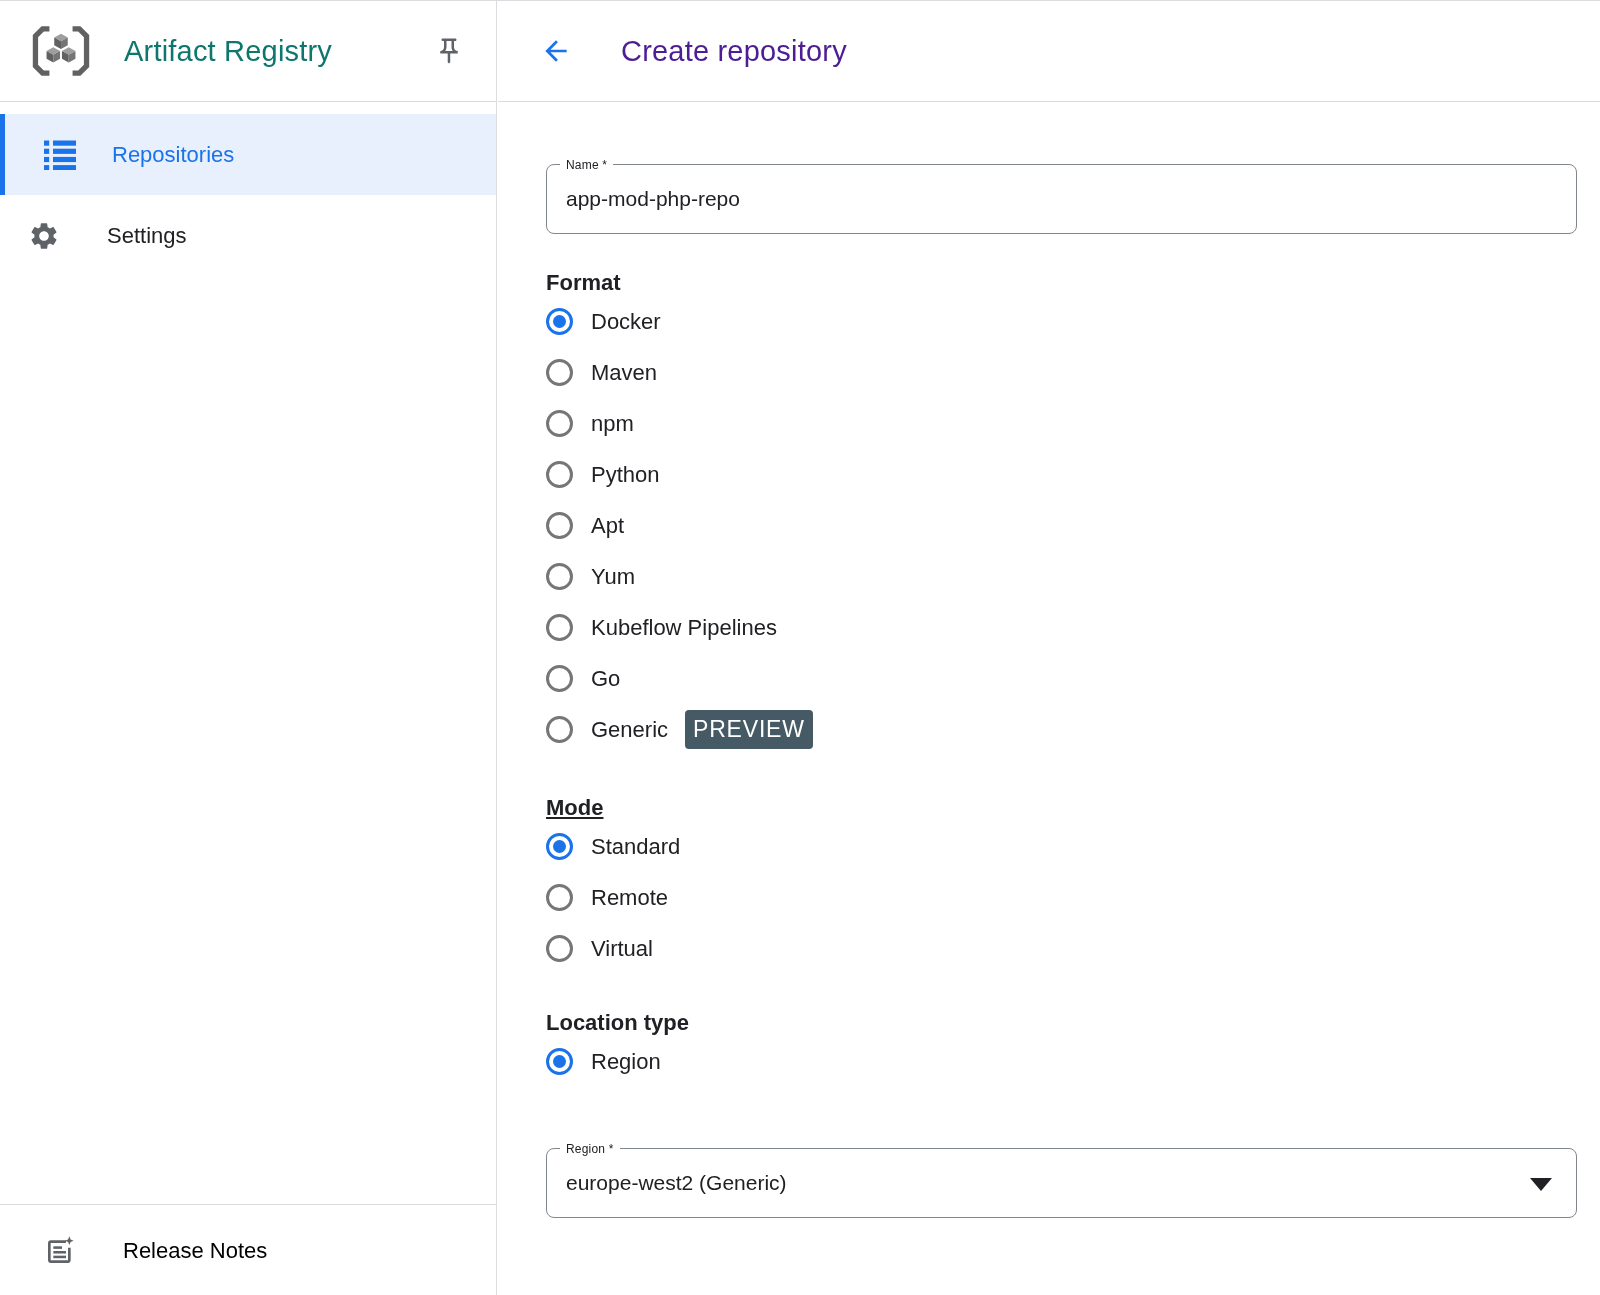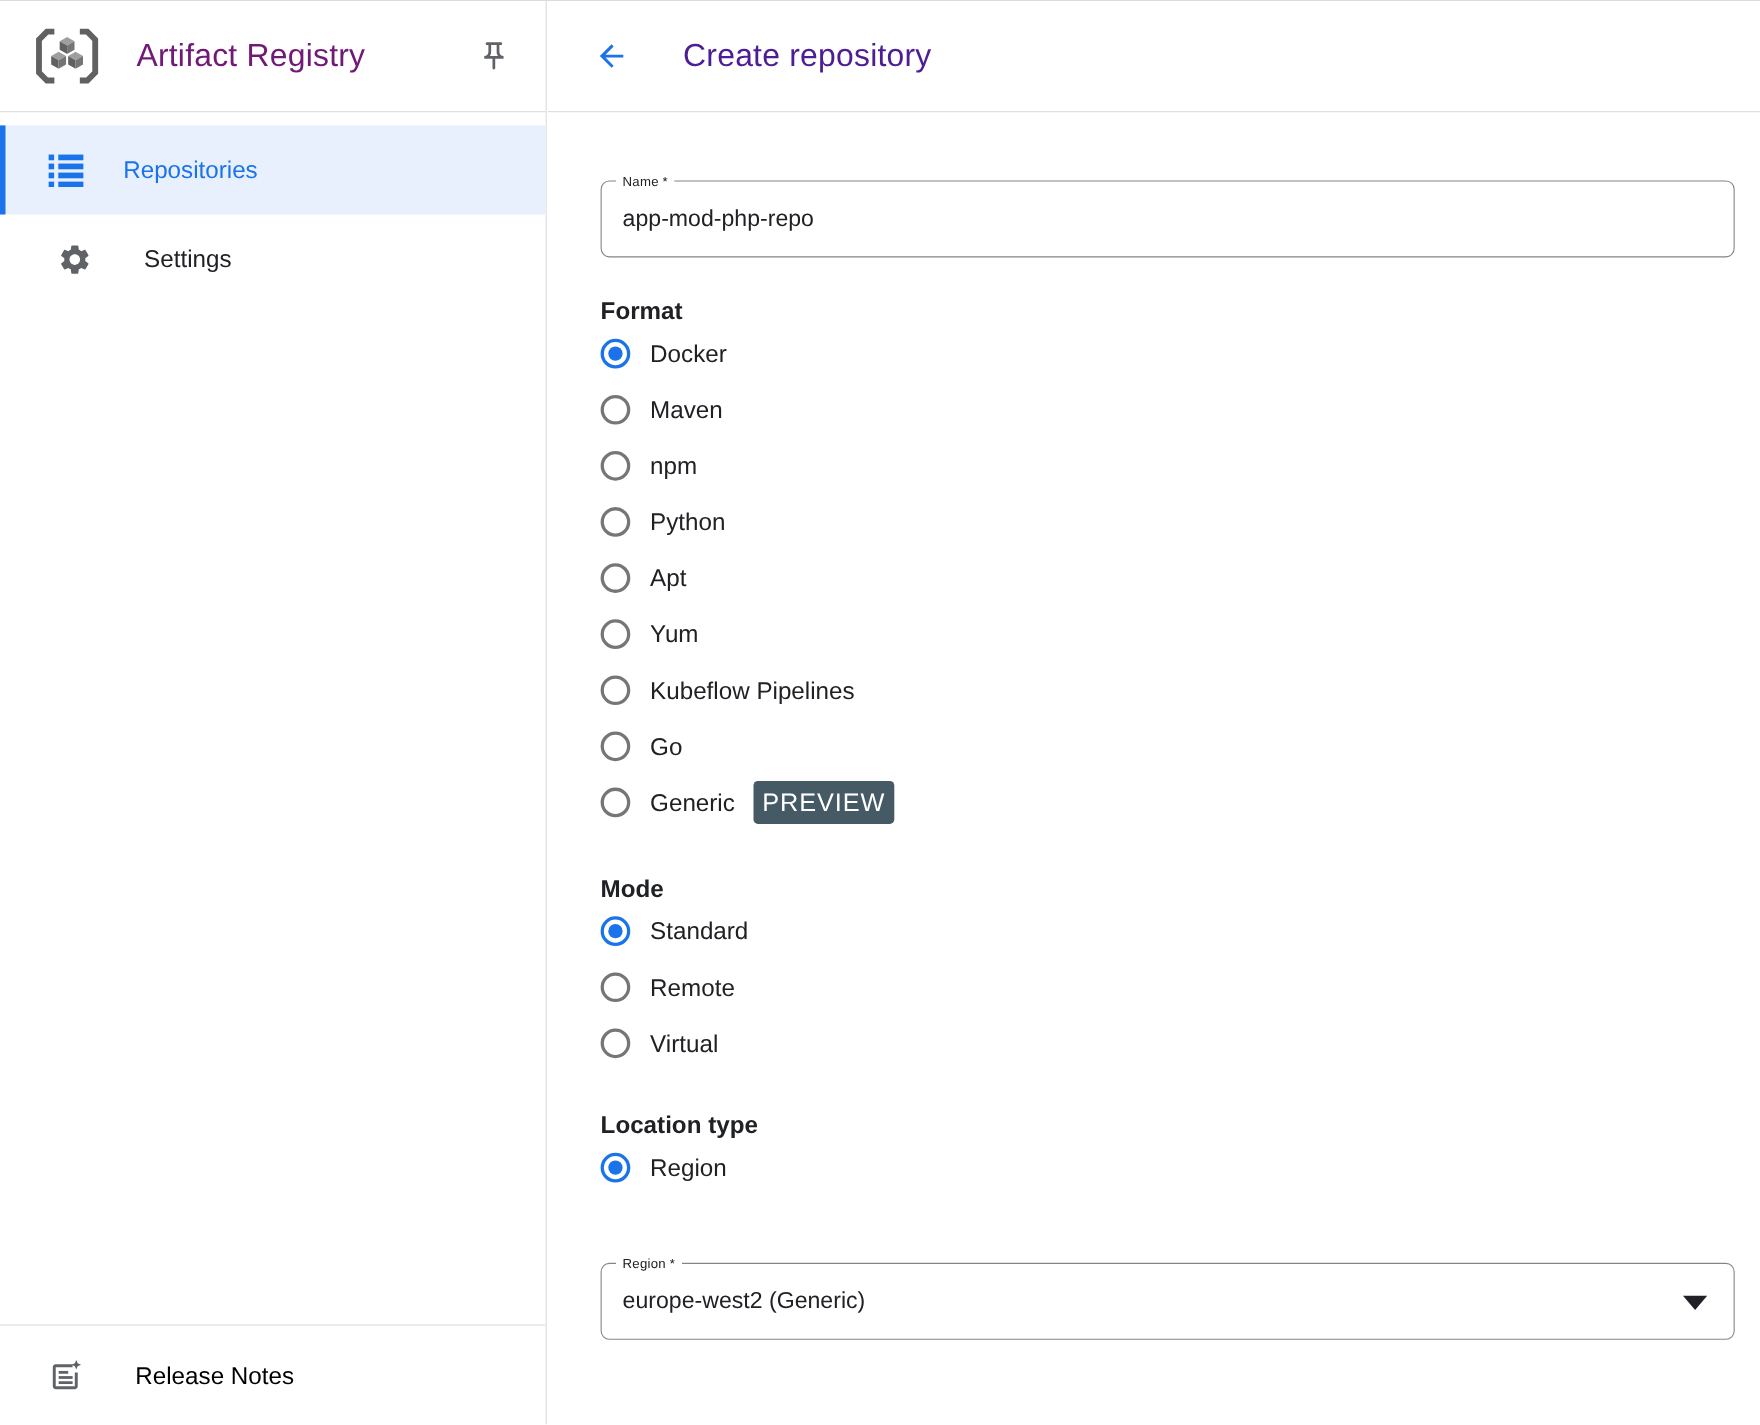--- a/index.html
+++ b/index.html
@@ -4,24 +4,24 @@
 <style>
   * { margin:0; padding:0; box-sizing:border-box; }
   html,body { width:1600px; height:1295px; background:#fff;
     font-family:"Liberation Sans","DejaVu Sans",sans-serif; color:#202124; }
   .page { position:relative; width:1600px; height:1295px; overflow:hidden; background:#fff; border-top:1px solid #dadce0; }
 
   
   .sidebar { position:absolute; left:0; top:0; width:497px; height:1295px; border-right:1px solid #dadce0; background:#fff; }
   .sidebar-header { height:101px; border-bottom:1px solid #dadce0; display:flex; align-items:center; padding:0 30px; }
   .logo { width:62px; height:54px; flex:0 0 auto; }
-  .app-title { font-size:29px; color:#701a75; margin-left:32px; flex:1; letter-spacing:0.2px; }
+  .app-title { font-size:29px; color:#0f766e; margin-left:32px; flex:1; letter-spacing:0.2px; }
   .pin-btn { width:34px; height:34px; display:flex; align-items:center; justify-content:center; cursor:pointer; }
   .nav { margin-top:12px; }
-  .nav-item { height:81px; display:flex; align-items:center; padding-left:52px; cursor:pointer; }
+  .nav-item { height:81px; display:flex; align-items:center; padding-left:28px; cursor:pointer; }
   .nav-item.selected { background:#e8f0fe; border-left:5px solid #1a73e8; padding-left:39px; }
   .nav-icon { width:32px; height:32px; display:flex; align-items:center; justify-content:center; }
   .nav-label { margin-left:47px; font-size:22px; color:#202124; }
   .nav-item.selected .nav-label { color:#1a73e8;margin-left:36px; }
   .sidebar-footer { position:absolute; left:0; right:0; bottom:0; height:92px; border-top:1px solid #dadce0; display:flex; align-items:center; padding-left:44px; cursor:pointer; }
   .sidebar-footer .nav-label { color:#000000; }
 
   
   .main { position:absolute; left:498px; top:0; right:0; bottom:0; background:#fff; }
   .main-header { height:101px; border-bottom:1px solid #dadce0; display:flex; align-items:center; padding-left:41px; }
@@ -29,21 +29,21 @@
   .page-title { font-size:29px; color:#4c1d95; margin-left:48px; letter-spacing:0.2px; }
 
   .content { padding-left:48px; }
 
   .outlined-field { position:relative; width:1031px; height:70px; border:1px solid #80868b; border-radius:8px; display:flex; align-items:center; background:#fff; }
   .outlined-field .float-label { position:absolute; top:-10px; left:13px; background:#fff; padding:0 6px; font-size:12px; font-weight:400; color:#202124; letter-spacing:0.2px; line-height:20px; }
   .name-field { margin-top:62px; }
   .text-input { border:none; outline:none; font-family:inherit; font-size:21px; color:#202124; padding-left:19px; width:960px; background:transparent; }
 
   .section-heading { margin-top:36px; font-size:22px; font-weight:700; color:#202124; line-height:26px; }
-  .section-heading.mode-heading { margin-top:40px; }
+  .section-heading.mode-heading { margin-top:40px;text-decoration:underline; }
 
   .radio-row { height:51px; display:flex; align-items:center; cursor:pointer; }
   .radio { width:27px; height:27px; border:3px solid #747775; border-radius:50%; position:relative; flex:0 0 auto; }
   .radio.selected { border-color:#1a73e8; }
   .radio.selected::after { content:""; position:absolute; left:50%; top:50%; width:13px; height:13px; margin:-6.5px 0 0 -6.5px; border-radius:50%; background:#1a73e8; }
   .radio-label { margin-left:18px; font-size:22px; color:#202124; }
   .preview-badge { margin-left:17px; background:#455a64; color:#fff; font-size:23px; padding:6px 8px; border-radius:4px; letter-spacing:0.8px; }
 
   .region-field { margin-top:61px; cursor:pointer; }
   .select-value { font-size:21px; color:#202124; padding-left:19px; }

